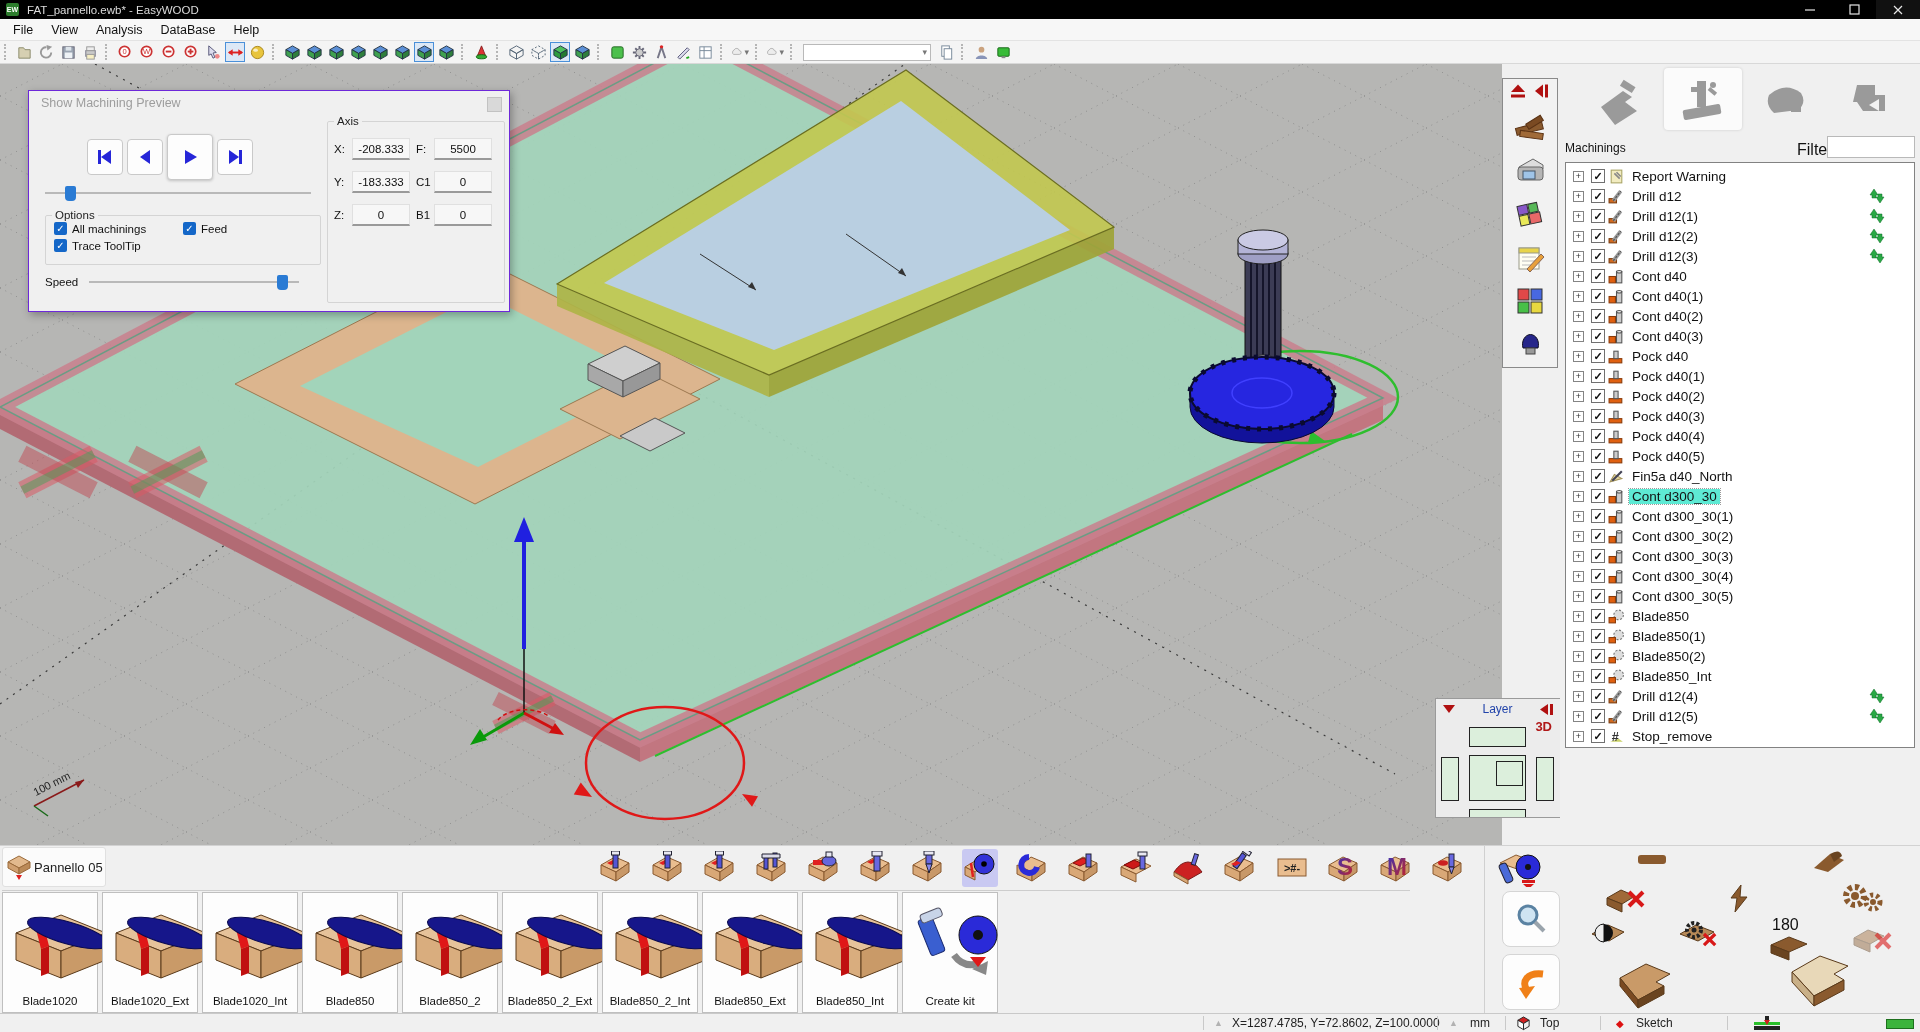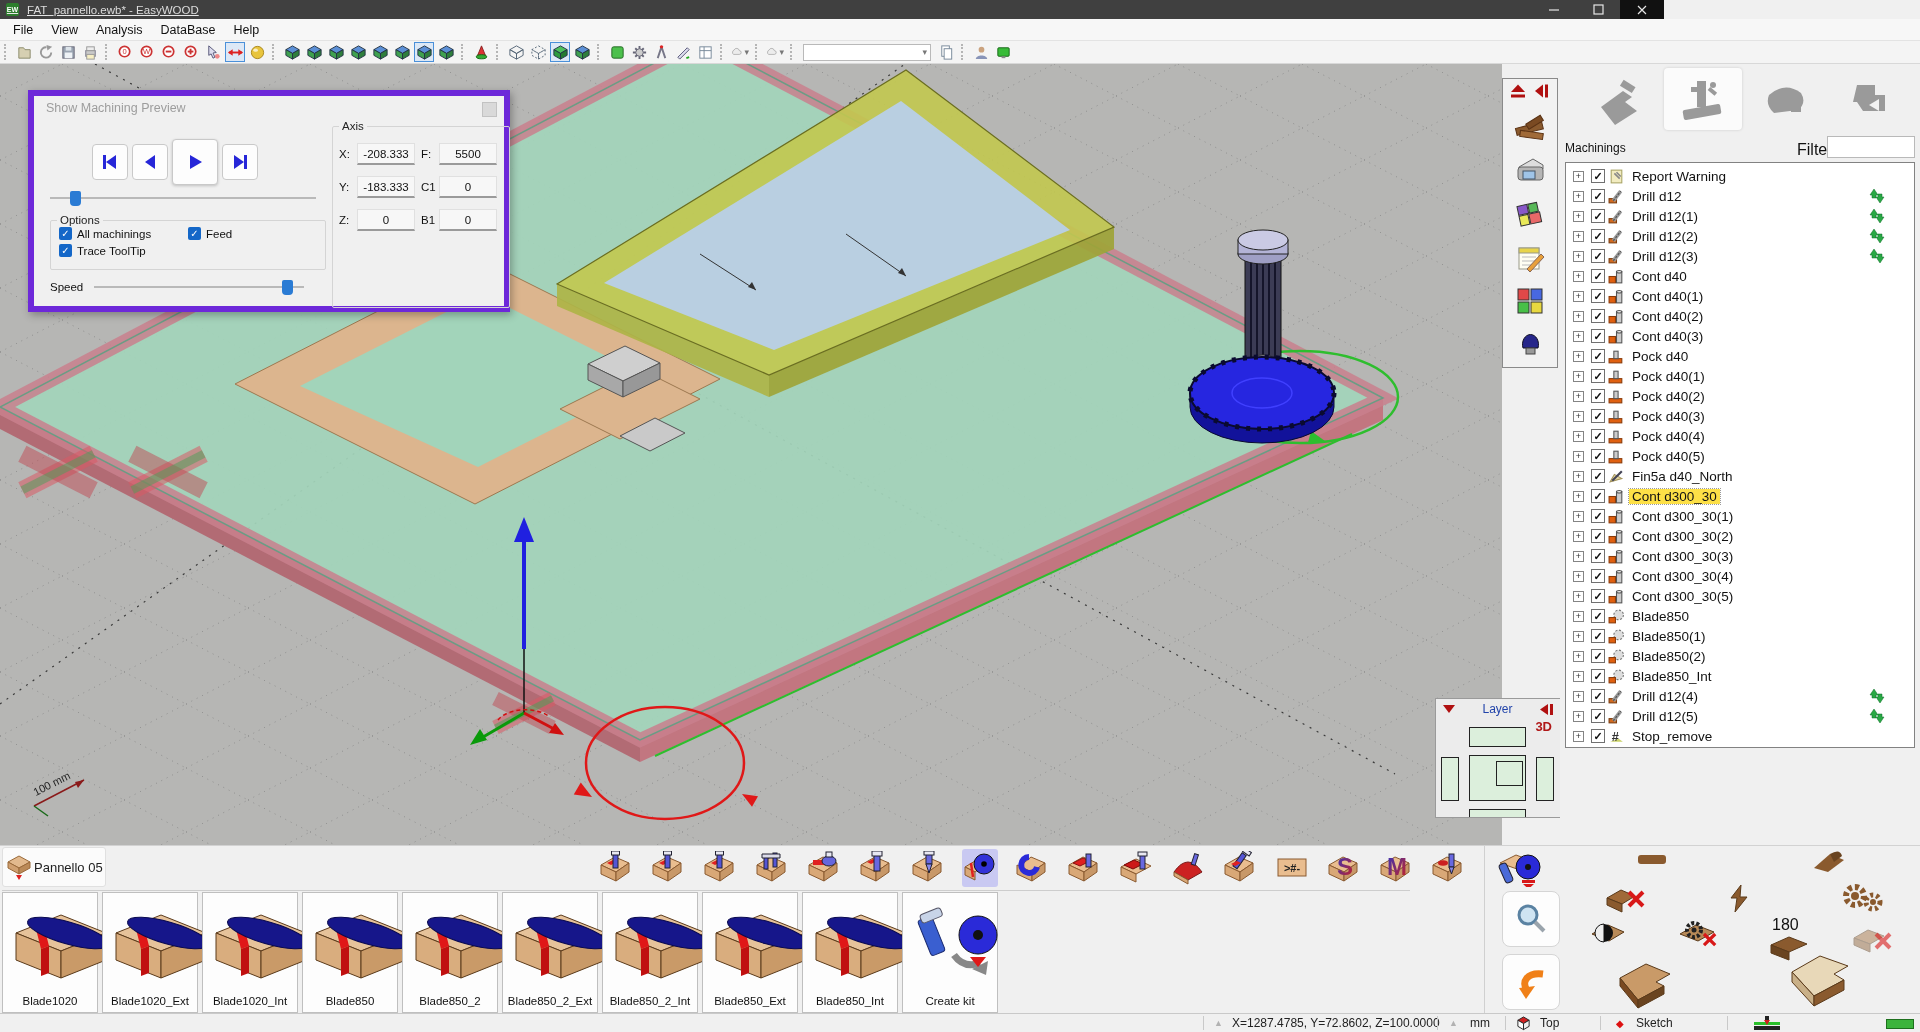--- a/index.html
+++ b/index.html
@@ -1,20 +1,20 @@
 <!DOCTYPE html>
 <html><head>
 <meta charset="utf-8">
 <style>
   * { margin:0; padding:0; box-sizing:border-box; }
   html,body { width:1920px; height:1032px; overflow:hidden; font-family:"Liberation Sans",sans-serif; background:#f0f0f0; }
   #app { position:relative; width:1920px; height:1032px; }
 
   
-  #titlebar { position:absolute; left:0; top:0; width:1664px; height:19px; background:#404040; display:flex; align-items:center; color:#e6e6e6;text-decoration:underline; }
+  #titlebar { position:absolute; left:0; top:0; width:1920px; height:19px; background:#000000; display:flex; align-items:center; color:#e6e6e6; }
   #app-badge { width:13px; height:13px; margin-left:6px; background:#2d7d2d; color:#fff; font-size:7px; font-weight:bold; display:flex; align-items:center; justify-content:center; border-radius:2px; }
   #window-title { font-size:11.5px; margin-left:8px; color:#dcdcdc; }
   #win-controls { margin-left:auto; display:flex; height:19px; }
   .win-btn { width:44px; height:19px; display:flex; align-items:center; justify-content:center; }
   .win-btn svg { stroke:#e6e6e6; }
   .win-btn:last-child { background:#111; }
 
   
   #menubar { position:absolute; left:0; top:19px; width:1920px; height:22px; background:#f7f7f7; display:flex; align-items:center; padding-left:4px; border-bottom:1px solid #e3e3e3; }
   .menu-item { font-size:12.5px; color:#111; padding:12px 9px; }
@@ -27,21 +27,21 @@
   .tb-ico svg { width:17px; height:17px; }
   .tb-drop::after { content:"▾"; font-size:9px; color:#777; margin-left:2px; }
   .tb-combo { width:128px; height:17px; background:#fff; border:1px solid #b9b9b9; display:flex; align-items:center; justify-content:flex-end; margin:0 4px; }
   .tb-combo::after { content:"▾"; font-size:9px; color:#777; margin-right:3px; }
 
   
   #viewport { position:absolute; left:0; top:64px; width:1502px; height:781px; background:#b6b6b4; overflow:hidden; }
   #viewport svg.scene { position:absolute; left:0; top:0; }
 
   
-  #preview-dialog { position:absolute; left:28px; top:90px; width:482px; height:222px; background:#f0f0f0; border:6px solid #6d28d9; box-shadow:2px 3px 8px rgba(0,0,0,.3); }
+  #preview-dialog { position:absolute; left:28px; top:90px; width:482px; height:222px; background:#f0f0f0; border:1px solid #6d28d9; box-shadow:2px 3px 8px rgba(0,0,0,.3); }
   #pd-title { position:absolute; left:12px; top:5px; font-size:12.5px; color:#9d9d9d; }
   #pd-close { position:absolute; right:7px; top:6px; width:15px; height:15px; background:#d9d9d9; border:1px solid #c2c2c2; }
   .pb-row { position:absolute; left:58px; top:40px; width:180px; height:52px; display:flex; align-items:center; }
   .pb-btn { width:36px; height:36px; background:#fdfdfd; border:1px solid #c9c9c9; border-radius:4px; margin-right:4px; display:flex; align-items:center; justify-content:center; }
   .pb-btn.big { width:46px; height:46px; box-shadow:0 1px 3px rgba(0,0,0,.2); }
   .pb-btn svg { width:20px; height:20px; }
   .slider { position:absolute; height:14px; }
   .slider .track { position:absolute; left:0; right:0; top:6px; height:2px; background:#b9b9b9; }
   .slider .thumb { position:absolute; top:0; width:11px; height:15px; background:#2a7bd4; border-radius:2px 2px 4px 4px; }
   #pd-slider { left:16px; top:95px; width:266px; }
@@ -81,21 +81,21 @@
   #machinings-label { position:absolute; left:5px; top:77px; font-size:12px; color:#111; }
   #filter-label { position:absolute; left:237px; top:77px; font-size:16px; color:#111; }
   #filter-input { position:absolute; left:267px; top:72px; width:88px; height:22px; border:1px solid #b9b9b9; background:#fff; font-size:12px; padding:0 4px; }
   #tree { position:absolute; left:5px; top:98px; width:350px; height:586px; background:#fff; border:1px solid #828282; overflow:hidden; padding-top:3px; }
   .trow { position:relative; height:20px; display:flex; align-items:center; }
   .texp { width:11px; height:11px; border:1px solid #848484; background:#fff; margin-left:7px; font-size:9px; line-height:9px; text-align:center; color:#333; }
   .texp::before { content:"+"; }
   .tcb { width:14px; height:14px; border:1px solid #707070; background:#fff; margin-left:7px; text-align:center; font-size:11px; line-height:13px; color:#111; font-weight:bold; }
   .ticon { width:17px; height:17px; margin-left:3px; }
   .tlabel { font-size:13.5px; color:#111; margin-left:4px; padding:0 3px; white-space:nowrap; }
-  .trow.sel .tlabel { background:#fde047; outline:1px dotted #9a9a9a; }
+  .trow.sel .tlabel { background:#5eead4; outline:1px dotted #9a9a9a; }
   .tarrows { position:absolute; right:26px; width:22px; height:16px; }
 
   
   #bottom-bar { position:absolute; left:0; top:845px; width:1920px; height:168px; background:#f0f0f0; border-top:1px solid #d2d2d2; }
   #panel-tab { position:absolute; left:2px; top:1px; width:104px; height:40px; background:#fbfbfb; border:1px solid #e0e0e0; border-radius:3px; display:flex; align-items:center; }
   #panel-tab svg { width:26px; height:28px; margin-left:3px; }
   #panel-tab span { font-size:13px; color:#222; margin-left:2px; }
   #mtool-row { position:absolute; left:598px; top:2px; height:40px; display:flex; align-items:center; }
   .m-ico { width:36px; height:38px; margin-right:16px; display:flex; align-items:center; justify-content:center; border-radius:3px; }
   .m-ico.sel { background:#c9c9f2; }

